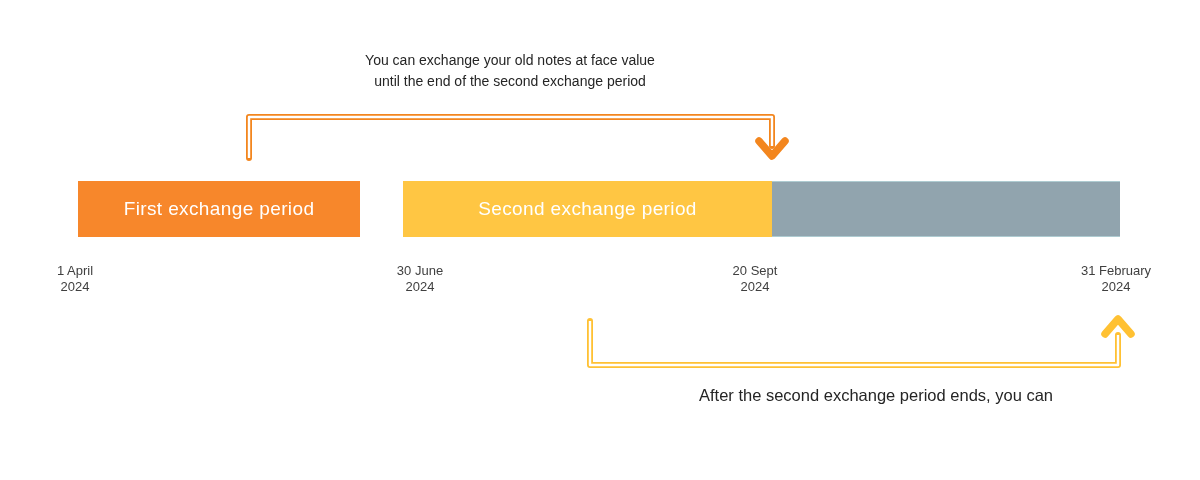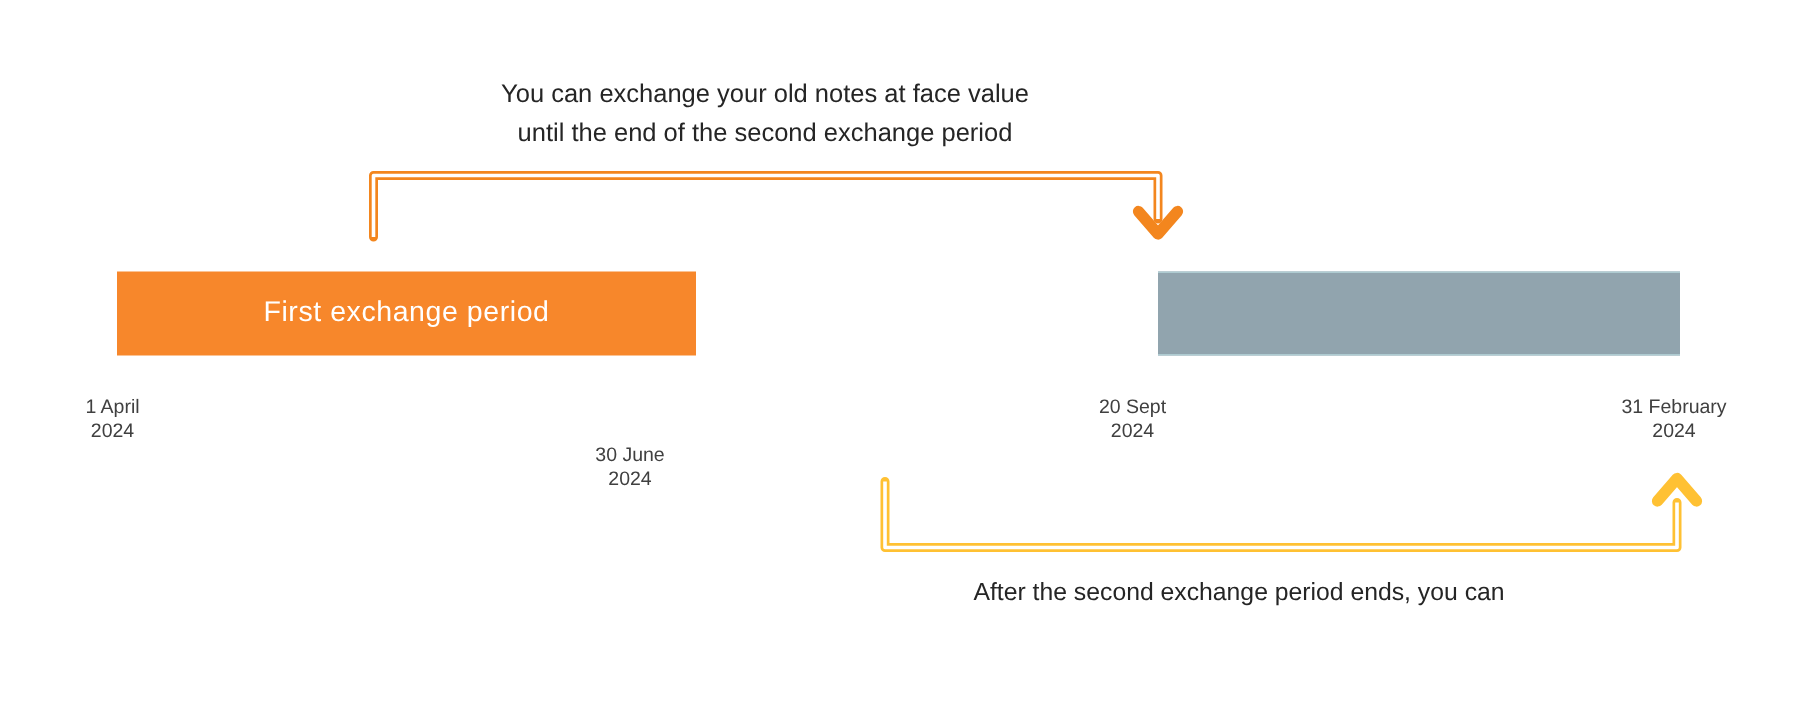--- a/index.html
+++ b/index.html
@@ -2,30 +2,30 @@
 <html><head>
 <meta charset="utf-8">
 <style>
   html,body{margin:0;padding:0;background:#ffffff;}
   .canvas{
     position:relative;width:1200px;height:480px;background:#ffffff;overflow:hidden;
     font-family:"Liberation Sans", sans-serif;color:#252525;
   }
   .annotation{
     position:absolute;text-align:center;transform:translateX(-50%);
-    font-size:17px;line-height:1.5;font-weight:500;color:#252525;white-space:nowrap;
+    font-size:14px;line-height:1.5;font-weight:500;color:#252525;white-space:nowrap;
   }
   .annotation.bottom{font-size:16.5px;line-height:1.45;}
   .arrow-svg{position:absolute;left:0;top:0;width:1200px;height:480px;}
   .bar{position:absolute;top:181px;height:56px;}
   .bar .seg-label{
     display:block;width:100%;text-align:center;line-height:56px;
     font-size:19px;font-weight:500;letter-spacing:.02em;color:#ffffff;white-space:nowrap;
   }
-  .seg-first{left:78px;width:386px;background:#F7872B;}
+  .seg-first{left:78px;width:282px;background:#F7872B;}
   .seg-second{left:403px;width:369px;background:#FFC643;}
   .seg-rest{left:772px;width:348px;background:#91A4AE;border-top:1px solid #AECBD1;border-bottom:1px solid #AECBD1;box-sizing:border-box;}
   .tick{
     position:absolute;top:263px;transform:translateX(-50%);
     text-align:center;font-size:13px;line-height:1.25;color:#404040;font-weight:500;white-space:nowrap;
   }
 </style>
 </head>
 <body>
 
@@ -47,36 +47,39 @@
     <g>
       <path d="M 590 321 L 590 365 L 1118 365 L 1118 335" fill="none" stroke="#FFC133" stroke-width="6" stroke-linejoin="round" stroke-linecap="round"></path>
       <path d="M 590 321 L 590 365 L 1118 365 L 1118 335" fill="none" stroke="#ffffff" stroke-width="2.4" stroke-linejoin="round" stroke-linecap="butt"></path>
       <path d="M 1105 334 L 1118 319 L 1131 334" fill="none" stroke="#FFC133" stroke-width="7.5" stroke-linecap="round" stroke-linejoin="round"></path>
     </g>
   </svg>
 
   <div class="bar seg-first">
     <span class="seg-label">First exchange period</span>
   </div>
+  <div class="bar seg-second">
+    <span class="seg-label">Second exchange period</span>
+  </div>
   <div class="bar seg-rest"></div>
 
   <div class="tick" style="left:75px;">
     <div>1 April</div>
     <div>2024</div>
   </div>
-  <div class="tick" style="left:420px;margin-top:32px;">
+  <div class="tick" style="left:420px;">
     <div>30 June</div>
     <div>2024</div>
   </div>
   <div class="tick" style="left:755px;">
     <div>20 Sept</div>
     <div>2024</div>
   </div>
   <div class="tick" style="left:1116px;">
     <div>31 February</div>
     <div>2024</div>
   </div>
 
-  <div class="annotation bottom" style="left:826px;top:384px;">
+  <div class="annotation bottom" style="left:876px;top:384px;">
     <div>After the second exchange period ends, you can</div>
   </div>
 
 </div>
 
 </body></html>

